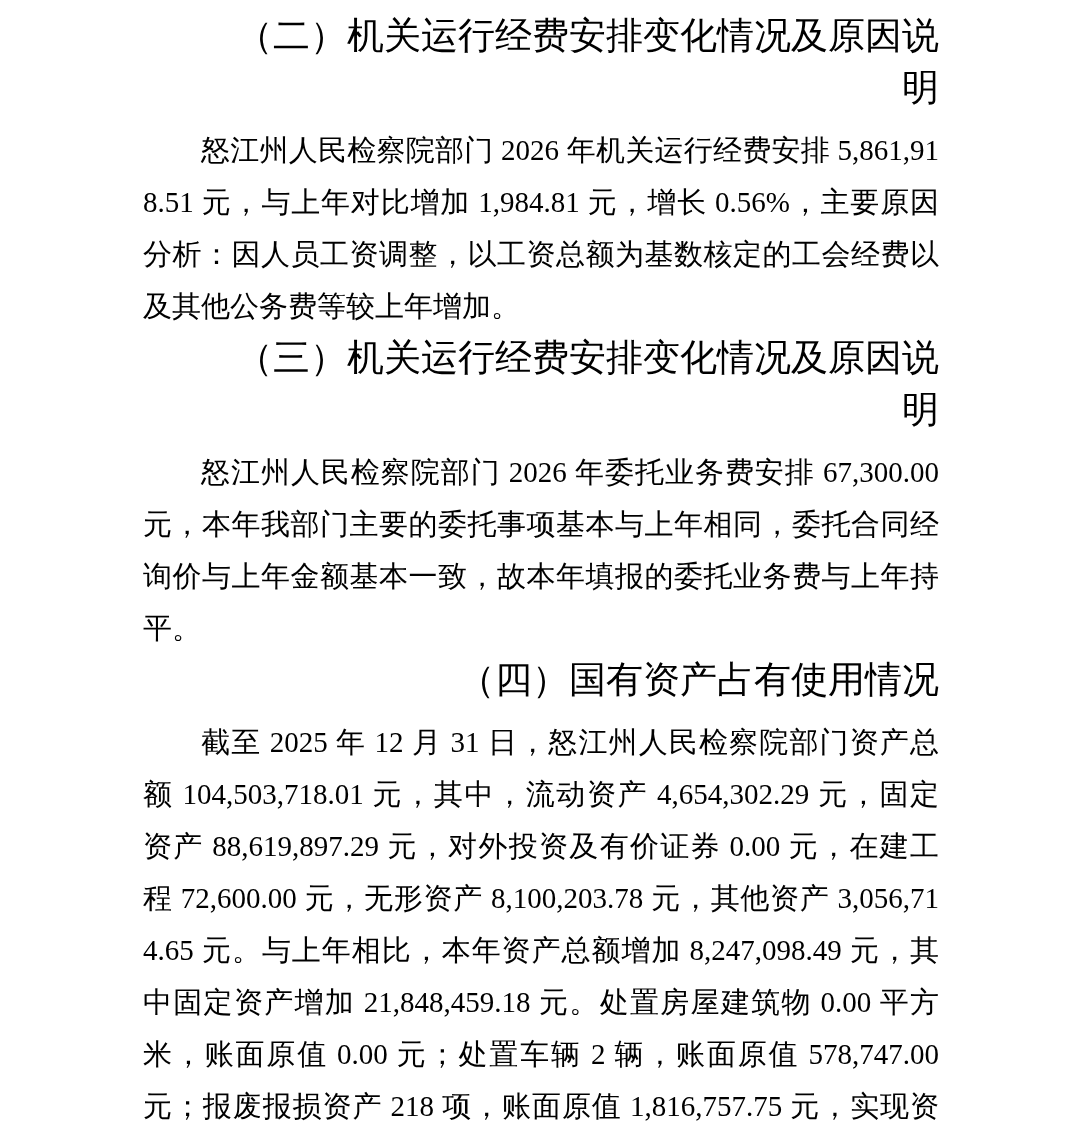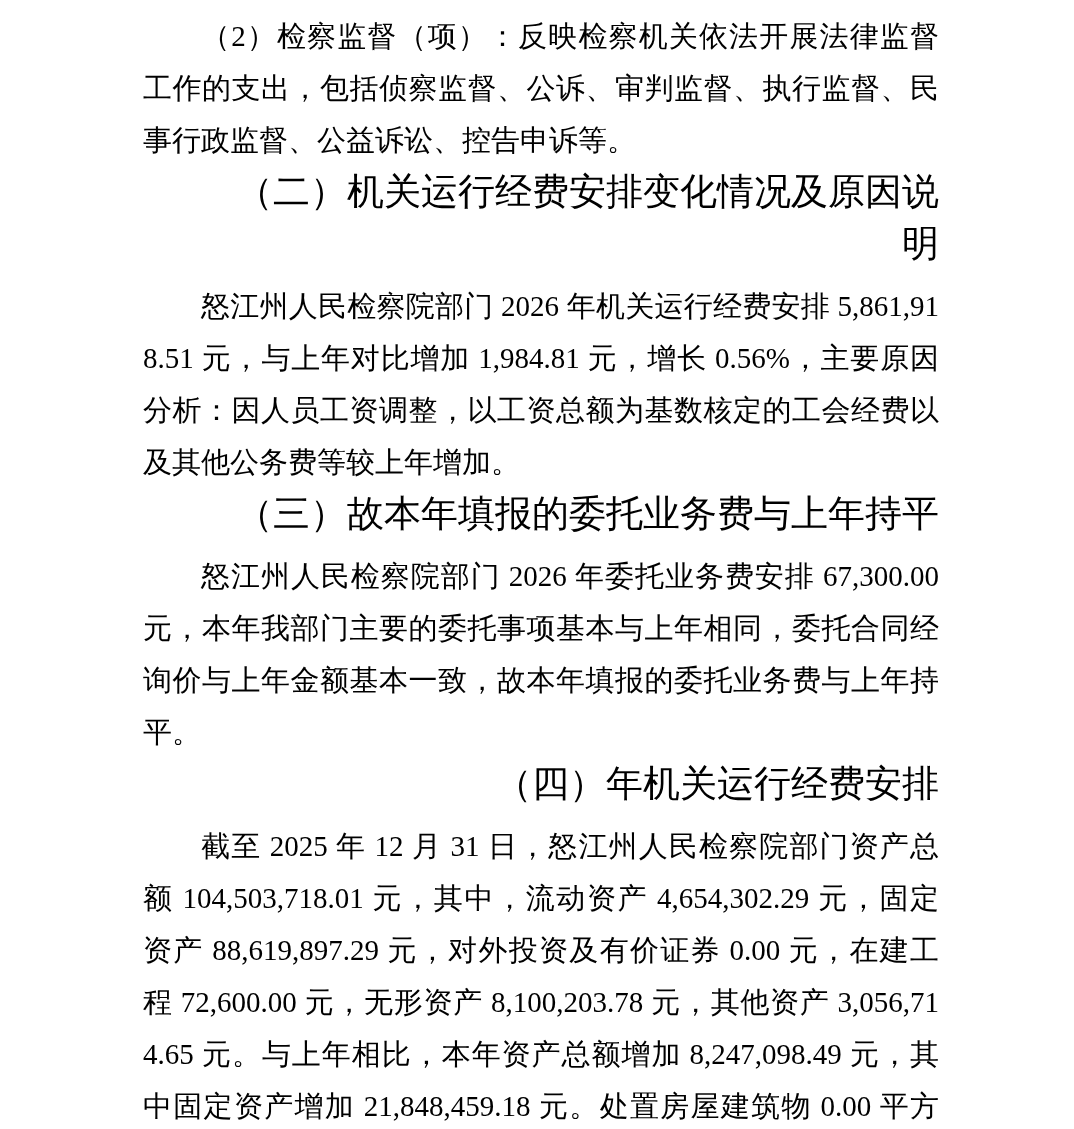--- a/index.html
+++ b/index.html
@@ -34,20 +34,19 @@
     font-size: 37px;
     line-height: 52px;
     text-indent: 2em;
     text-align: right;
   }
 </style>
 </head>
 <body>
 
 <div class="page-content">
-  <p class="para">（2）检察监督（项）：反映检察机关依法开展法律监督工作的支出，包括侦察监督、公诉、审判监督、执行监督、民事行政监督、公益诉讼、控告申诉等。</p>
   <p class="heading">（二）机关运行经费安排变化情况及原因说明</p>
   <p class="para">怒江州人民检察院部门 2026 年机关运行经费安排 5,861,918.51 元，与上年对比增加 1,984.81 元，增长 0.56%，主要原因分析：因人员工资调整，以工资总额为基数核定的工会经费以及其他公务费等较上年增加。</p>
-  <p class="heading">（三）故本年填报的委托业务费与上年持平</p>
+  <p class="heading">（三）机关运行经费安排变化情况及原因说明</p>
   <p class="para">怒江州人民检察院部门 2026 年委托业务费安排 67,300.00 元，本年我部门主要的委托事项基本与上年相同，委托合同经询价与上年金额基本一致，故本年填报的委托业务费与上年持平。</p>
-  <p class="heading">（四）年机关运行经费安排</p>
+  <p class="heading">（四）国有资产占有使用情况</p>
   <p class="para">截至 2025 年 12 月 31 日，怒江州人民检察院部门资产总额 104,503,718.01 元，其中，流动资产 4,654,302.29 元，固定资产 88,619,897.29 元，对外投资及有价证券 0.00 元，在建工程 72,600.00 元，无形资产 8,100,203.78 元，其他资产 3,056,714.65 元。与上年相比，本年资产总额增加 8,247,098.49 元，其中固定资产增加 21,848,459.18 元。处置房屋建筑物 0.00 平方米，账面原值 0.00 元；处置车辆 2 辆，账面原值 578,747.00 元；报废报损资产 218 项，账面原值 1,816,757.75 元，实现资产处置收入 5,850.00</p>
 </div>
 
 </body></html>

